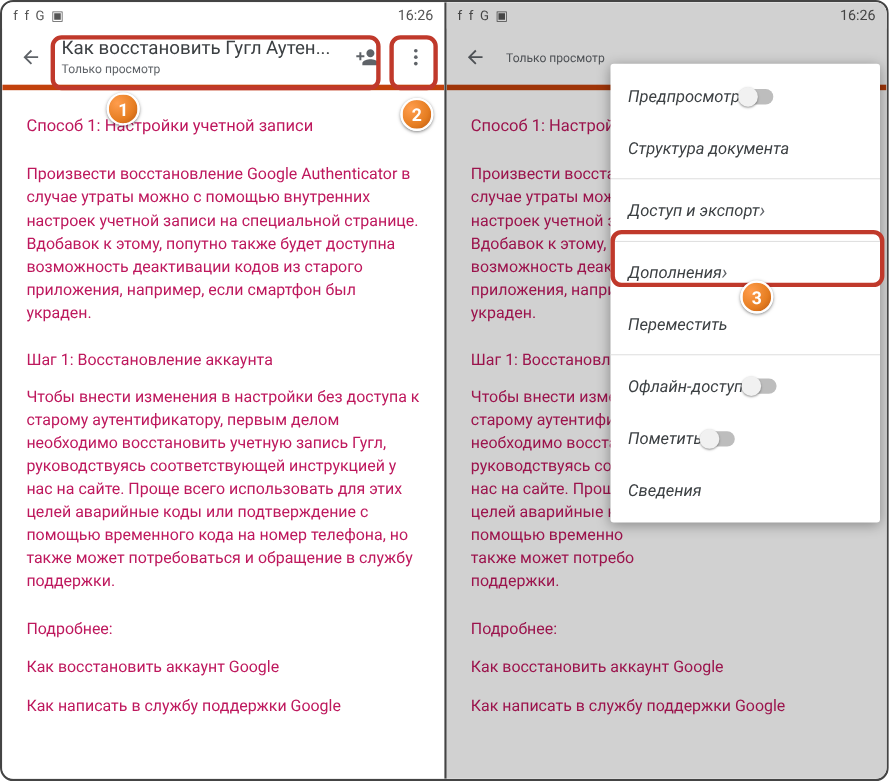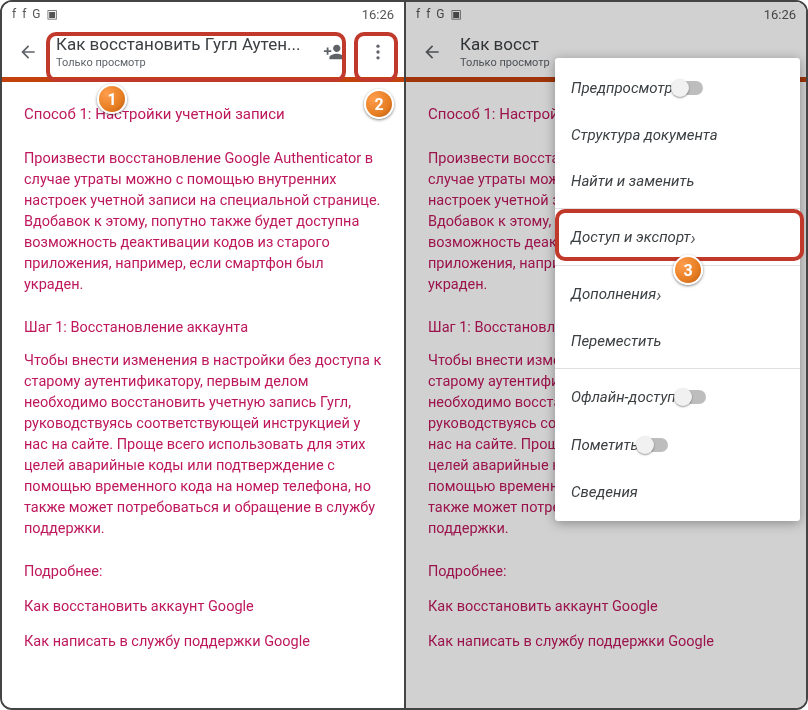--- a/index.html
+++ b/index.html
@@ -237,21 +237,20 @@
       <div>16:26</div>
     </div>
 
     <div class="appbar" style="position:relative; z-index:1;">
       <div class="icon-btn">
         <svg width="20" height="20" viewBox="0 0 24 24">
             <path fill="#5f6368" d="M20 11H7.8l5.6-5.6L12 4l-8 8 8 8 1.4-1.4L7.8 13H20z"></path>
           </svg>
       </div>
       <div class="title-area">
-        <div class="doc-title">Как восст</div>
         <div class="doc-subtitle">Только просмотр</div>
       </div>
     </div>
 
     <div class="content" style="position:relative; z-index:1;">
       <h4>Способ 1: Настрой</h4>
       <p style="white-space:pre-line;">Произвести восста
 случае утраты мож
 настроек учетной з
 Вдобавок к этому,
@@ -276,23 +275,20 @@
     <div class="dimmer"></div>
 
     <div class="popup-menu">
       <div class="menu-item">
         <span>Предпросмотр</span>
         <span class="switch"></span>
       </div>
       <div class="menu-item short">
         <span>Структура документа</span>
       </div>
-      <div class="menu-item short">
-        <span>Найти и заменить</span>
-      </div>
       <div class="divider"></div>
       <div class="menu-item">
         <span>Доступ и экспорт</span>
         <span class="chev">›</span>
       </div>
       <div class="divider"></div>
       <div class="menu-item">
         <span>Дополнения</span>
         <span class="chev">›</span>
       </div>

